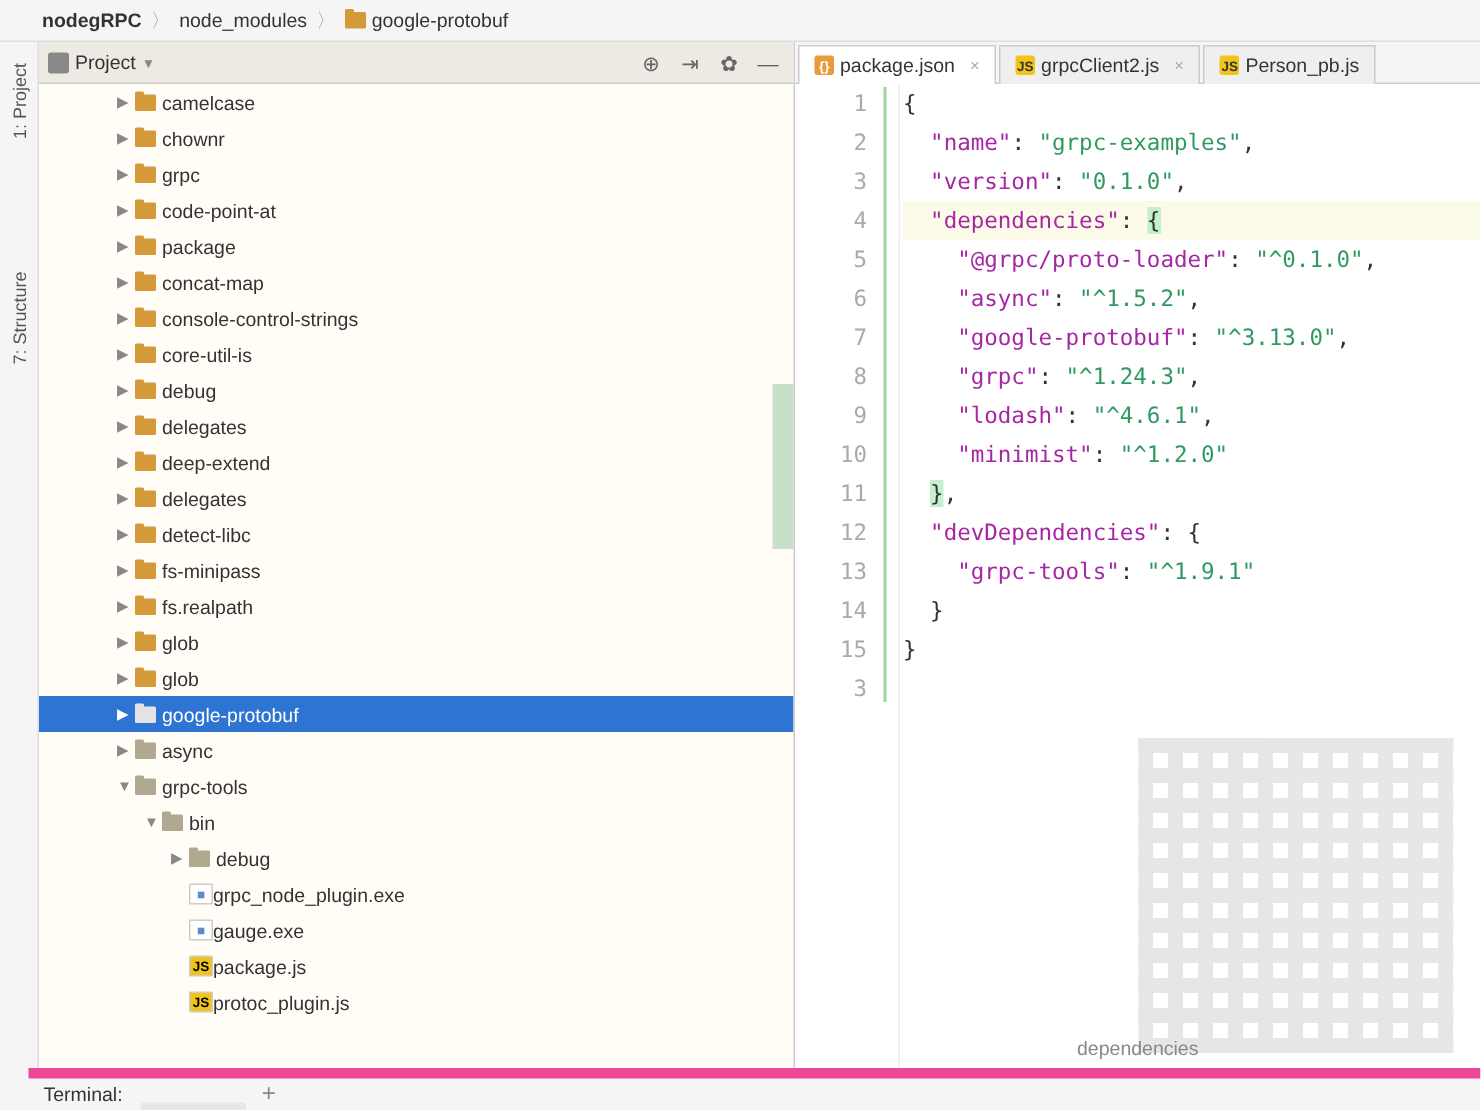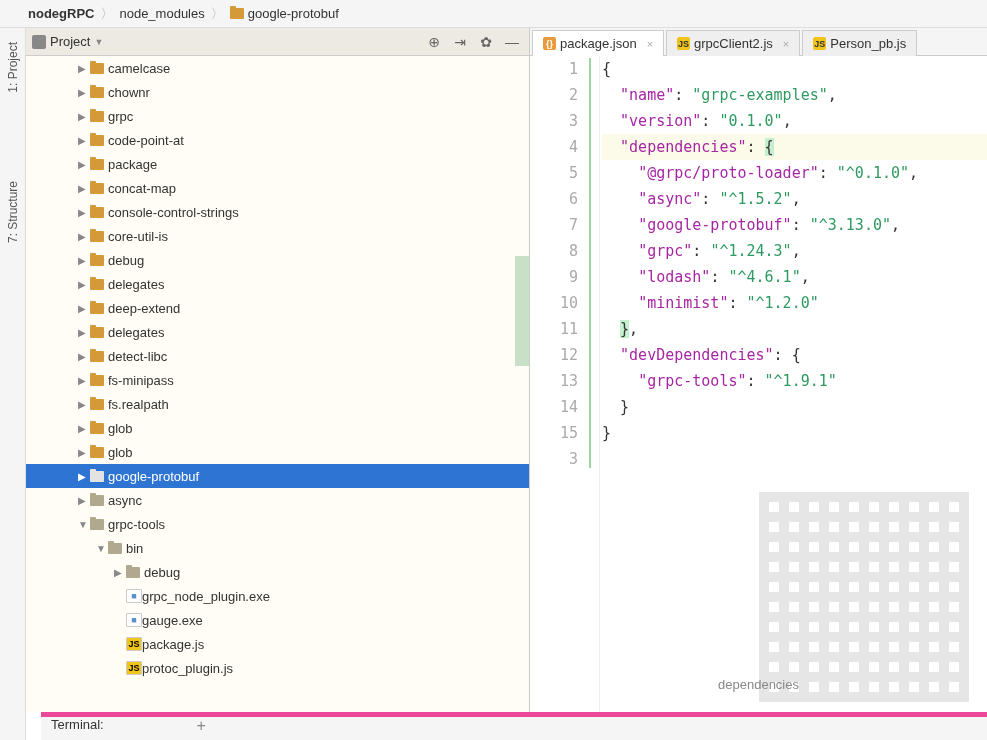--- a/index.html
+++ b/index.html
@@ -53,27 +53,27 @@
 .gutter { width: 56px; text-align: right; color: #aaa; padding-right: 8px; user-select: none; }
 .gutter .ln { height: 26px; }
 .fold-strip { width: 14px; border-right: 1px solid #eee; position: relative; }
 .fold-line { position: absolute; left: 3px; width: 2px; background: #9ed49e; }
 .code { flex: 1; white-space: pre; color: #333; padding-left: 2px; }
 .code .line { height: 26px; }
 .code .line.hl { background: #fcfae8; }
 .k { color: #a626a4; }
 .s { color: #2e9a61; }
 .brace-hl { background: #c6efce; }
-.bread-mini { position: absolute; bottom: 20px; left: 50%; transform: translateX(-50%); color: #888; font-size: 13px; }
+.bread-mini { position: absolute; bottom: 6px; left: 50%; transform: translateX(-50%); color: #888; font-size: 13px; }
 .qr-ghost { position: absolute; right: 18px; bottom: 10px; width: 210px; height: 210px; opacity: 0.2; background:
   repeating-linear-gradient(#888 0 10px, transparent 10px 20px),
   repeating-linear-gradient(90deg, #888 0 10px, transparent 10px 20px);
   pointer-events: none; }
 
-.bottom-bar { position: absolute; bottom: 0; left: 41px; right: 0; height: 28px; background: #f5f5f5; border-top: 5px solid #ec4899; display: flex; padding-left: 10px; font-size: 13px; gap: 2px; }
+.bottom-bar { position: absolute; bottom: 0; left: 19px; right: 0; height: 28px; background: #f5f5f5; border-top: 7px solid #ec4899; display: flex; align-items: center; padding-left: 10px; font-size: 13px; gap: 2px; }
 .bottom-tab { padding: 3px 12px; background: #e7e7e7; border-radius: 2px; display: flex; align-items: center; gap: 4px; cursor: pointer; margin-top: 32px; }
 .add-btn { font-size: 16px; color: #888; margin-left: 8px; cursor: pointer; }
 .term-label { margin-right: 10px; }
 </style>
 </head>
 <body>
 
 <div class="breadcrumb">
   <span class="bc-item" style="font-weight:bold">nodegRPC</span>
   <span class="bc-sep">〉</span>

